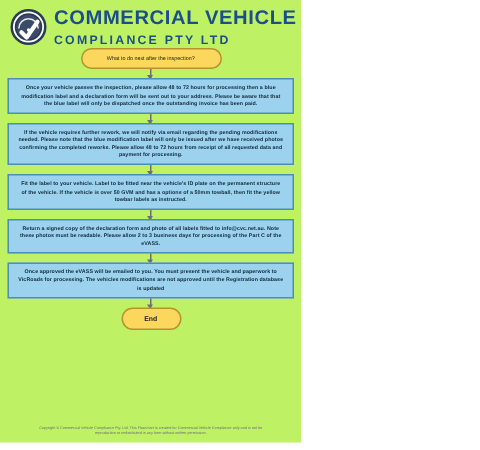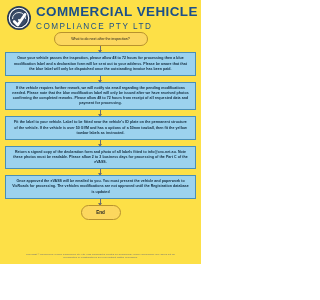--- a/index.html
+++ b/index.html
@@ -10,24 +10,24 @@
   body {
     width: 201px;
     height: 300px;
     overflow: hidden;
     font-family: "Liberation Sans", sans-serif;
     color: #1a1a1a;
     position: relative;
   }
   .page {
     width: 201px;
-    height: 264px;
+    height: 295px;
     position: relative;
     box-sizing: border-box;
-    background: #fde047;
+    background: #bef264;
   }
 
   
   .header {
     display: flex;
     align-items: center;
     padding: 4px 0 0 6px;
     height: 32px;
     box-sizing: border-box;
   }
@@ -50,21 +50,21 @@
     font-weight: 700;
     letter-spacing: 0.4px;
     color: #1b4f8a;
     font-family: "Liberation Sans", sans-serif;
     white-space: nowrap;
     transform: scaleX(1.02);
     transform-origin: left center;
   }
   .brand-line2 {
     font-size: 8.2px;
-    font-weight: 400;
+    font-weight: 700;
     letter-spacing: 1.5px;
     color: #1b4f8a;
     margin-top: 5px;
     white-space: nowrap;
   }
 
   
   .flow {
     padding: 0 5px;
     box-sizing: border-box;

